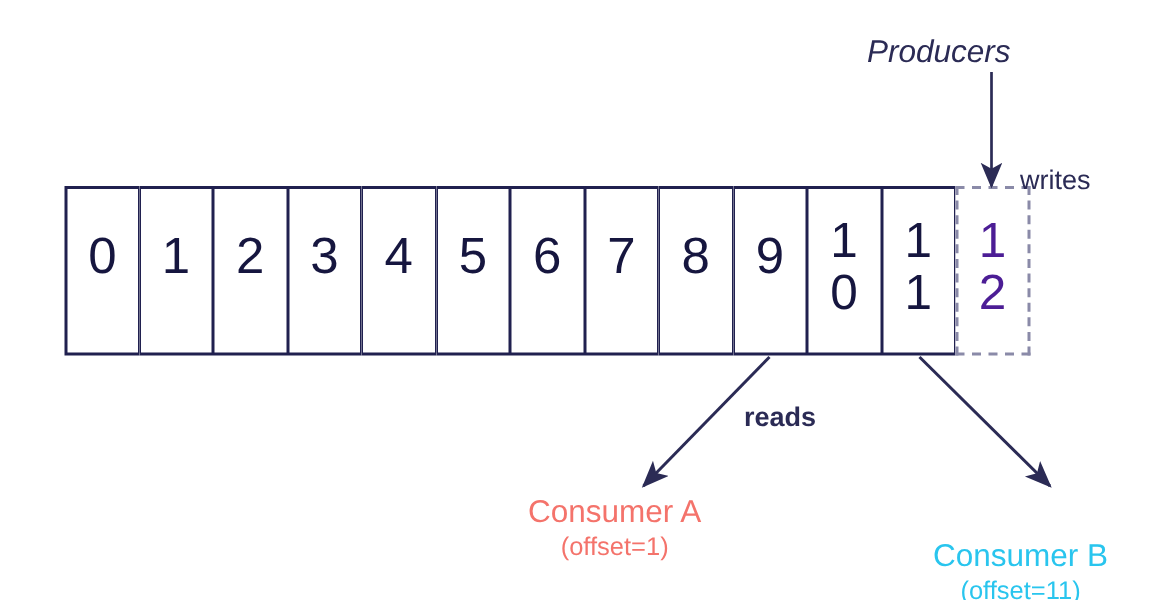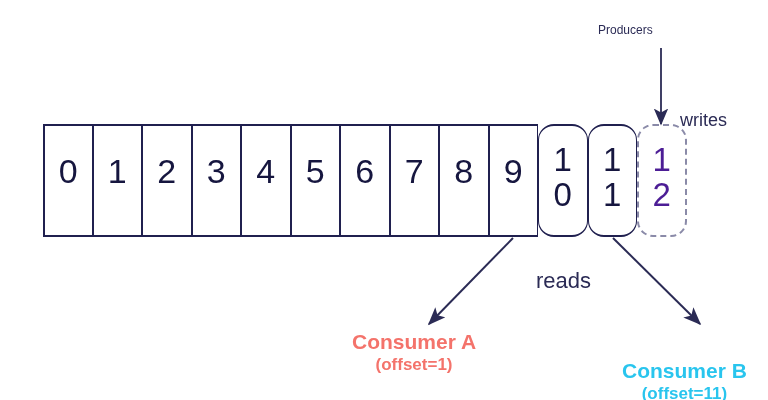--- a/index.html
+++ b/index.html
@@ -50,62 +50,62 @@
     padding-bottom: 18px;
     background: #ffffff;
   }
   .cell:first-child {
     border-left-width: 2px;
   }
   .cell.multi {
     padding-bottom: 6px;
     font-size: 33px;
     line-height: 1.05;
-    border-radius: 16px;
   }
   .cell.pending {
     border: 2px dashed #8a8aa8;
     margin-left: 0px;
     color: #4c1d95;
   }
   .cell .digits {
     display: block;
     width: 22px;
   }
 
   
   .lbl {
     position: absolute;
     white-space: nowrap;
     font-size: 19px;
     color: #2b2b55;
   }
   #producers-label {
-    left: 598px;
+    left: 578px;
     top: 23px;
-    font-size: 12px;
+    font-size: 21px;
+    font-style: italic;
   }
   #writes-label {
     left: 680px;
     top: 78px;
     font-size: 18px;
     margin-top: 32px;
   }
   #reads-label {
-    left: 536px;
+    left: 496px;
     top: 268px;
-    font-size: 22px;
+    font-size: 18px;
+    font-weight: bold;
   }
 
   .consumer {
     position: absolute;
     text-align: center;
     white-space: nowrap;
     line-height: 1.18;
-    font-weight: bold;
   }
   .consumer .name {
     display: block;
     font-size: 21px;
   }
   .consumer .offset {
     display: block;
     font-size: 17px;
   }
   #consumer-a {

